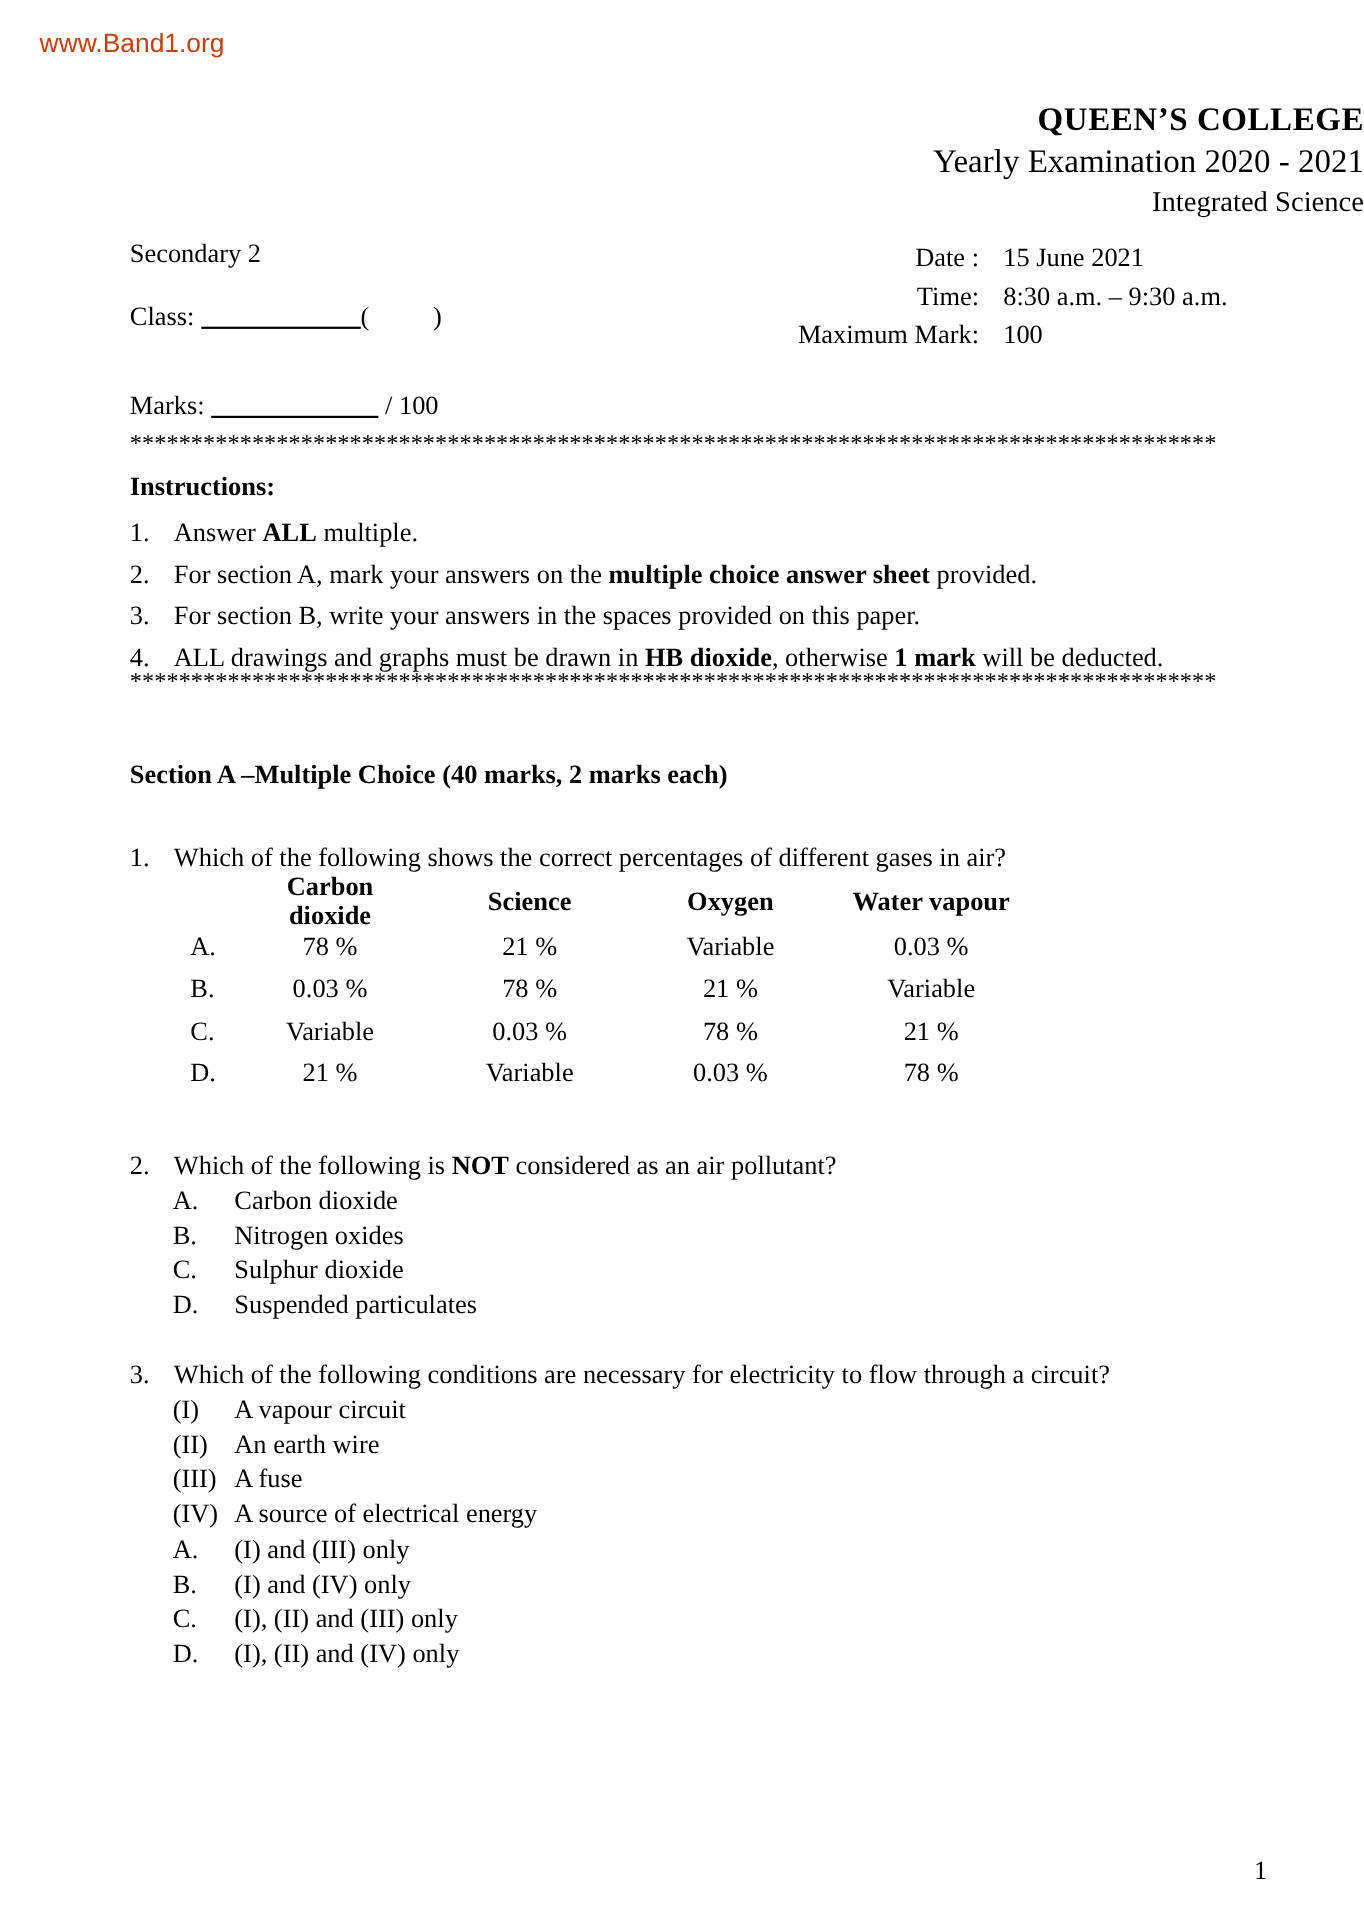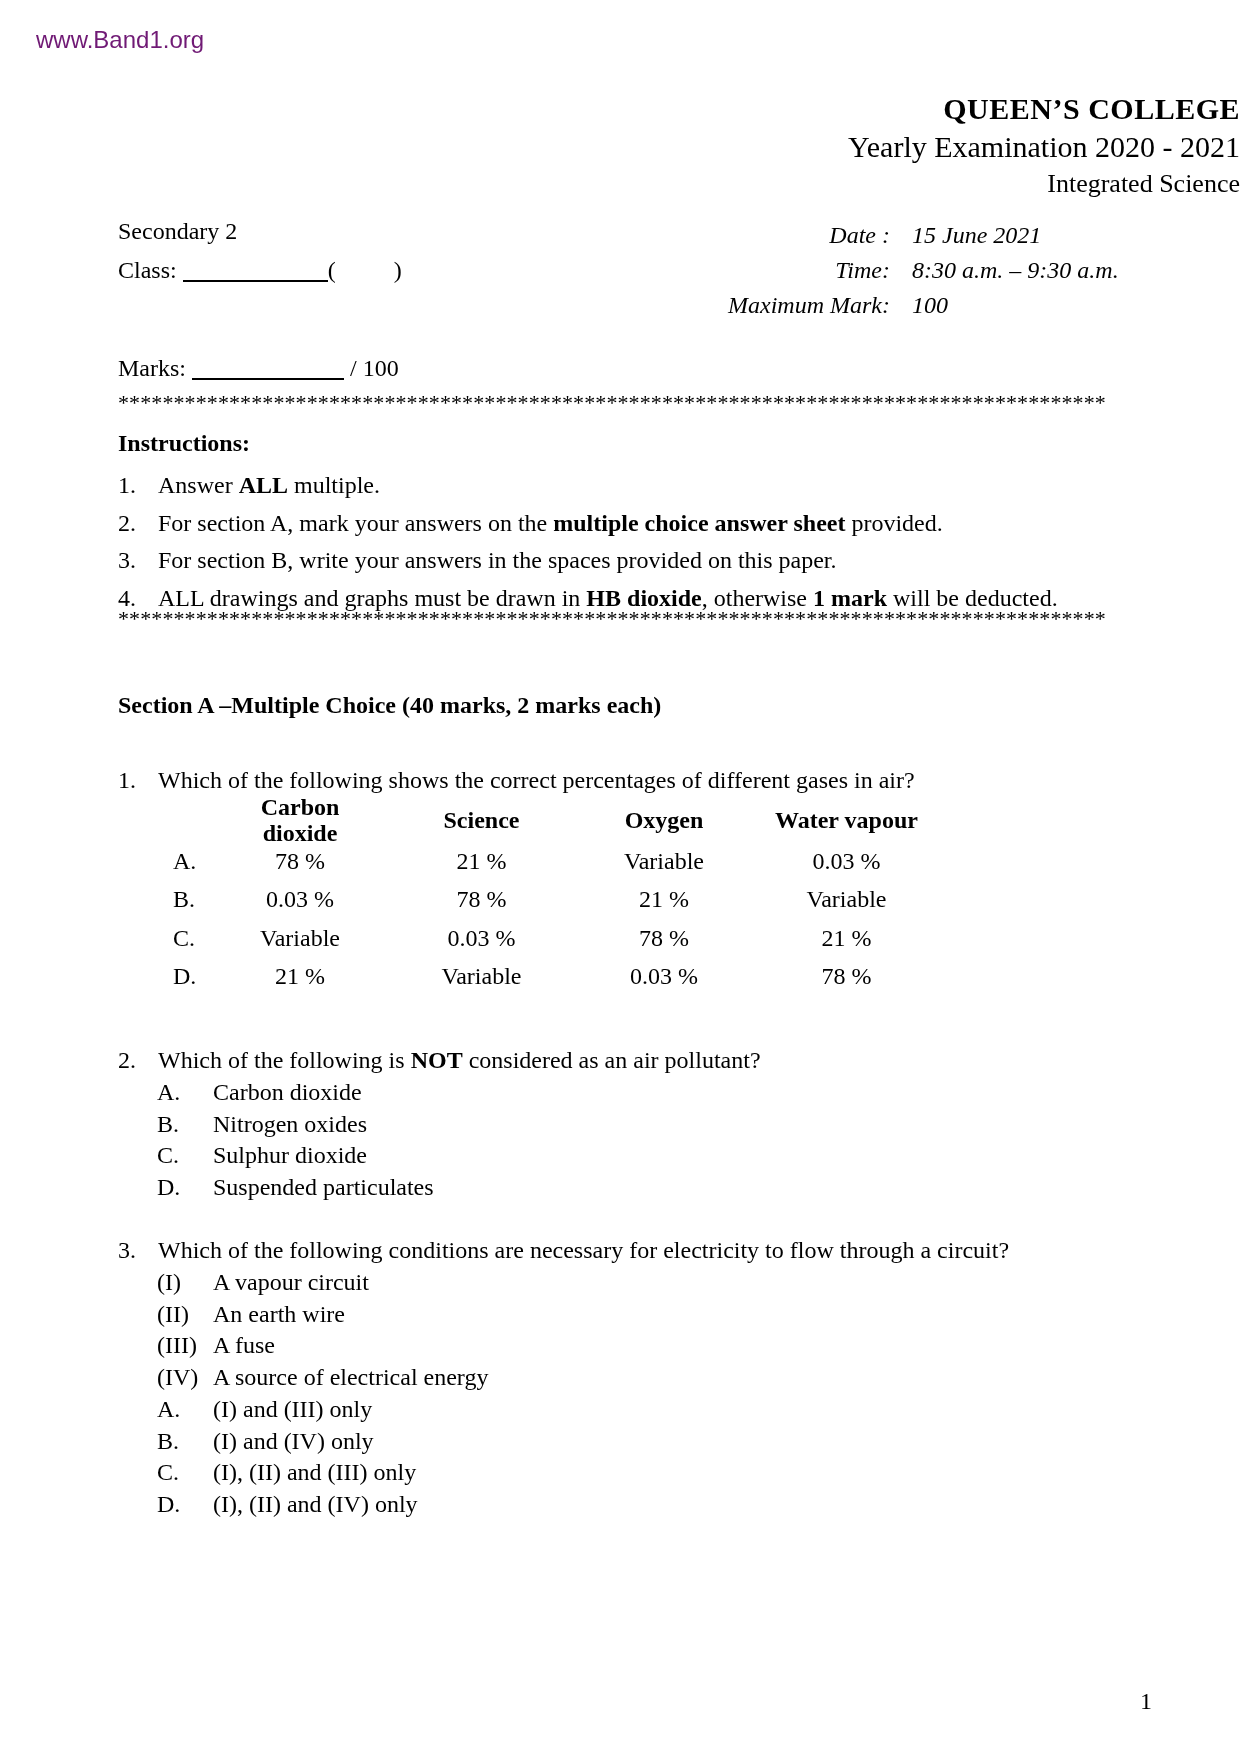--- a/index.html
+++ b/index.html
@@ -7,36 +7,36 @@
     position:relative;
     width:1240px;height:1754px;
     background:#ffffff;color:#000;
     font-family:"Liberation Serif", serif;
     font-size:24px;
     overflow:hidden;
   }
   .watermark{
     position:absolute;left:36px;top:26px;
     font-family:"Liberation Sans", sans-serif;
-    font-size:24px;color:#701a75;
+    font-size:24px;color:#c2410c;
   }
   .title-block{position:absolute;top:90px;left:0;right:0;text-align:right;}
   .school{font-size:30px;font-weight:bold;line-height:38px;letter-spacing:.5px;}
   .exam{font-size:30px;line-height:38px;}
   .subject{font-size:26px;line-height:32px;margin-top:2px;}
 
   .info{position:absolute;left:118px;top:210px;width:1015px;height:120px;}
   .form-level{position:absolute;left:0;top:8px;}
-  .class-line{position:absolute;left:0;top:46px;white-space:nowrap;}
+  .class-line{position:absolute;left:0;top:63px;white-space:nowrap;}
   .blank{display:inline-block;border-bottom:2px solid #000;height:24px;vertical-align:-4px;}
   .blank.class-blank{width:145px;}
   .blank.marks-blank{width:152px;}
   .paren-gap{display:inline-block;width:58px;}
   .info-right{position:absolute;left:522px;top:8px;}
-  .info-row{display:grid;grid-template-columns:250px auto;line-height:35px;font-style:italic;}
+  .info-row{display:grid;grid-template-columns:250px auto;line-height:35px;}
   .info-label{text-align:right;}
   .info-value{padding-left:22px;white-space:nowrap;}
 
   .marks-line{position:absolute;left:118px;top:354px;white-space:nowrap;}
   .stars{position:absolute;left:118px;width:1010px;font-size:22px;line-height:26px;white-space:nowrap;letter-spacing:.1px;}
   .stars1{top:390px;}
   .stars2{top:606px;}
 
   .instructions{position:absolute;left:118px;top:428px;width:1012px;}
   .ins-title{font-weight:bold;line-height:30px;margin-bottom:9px;}

